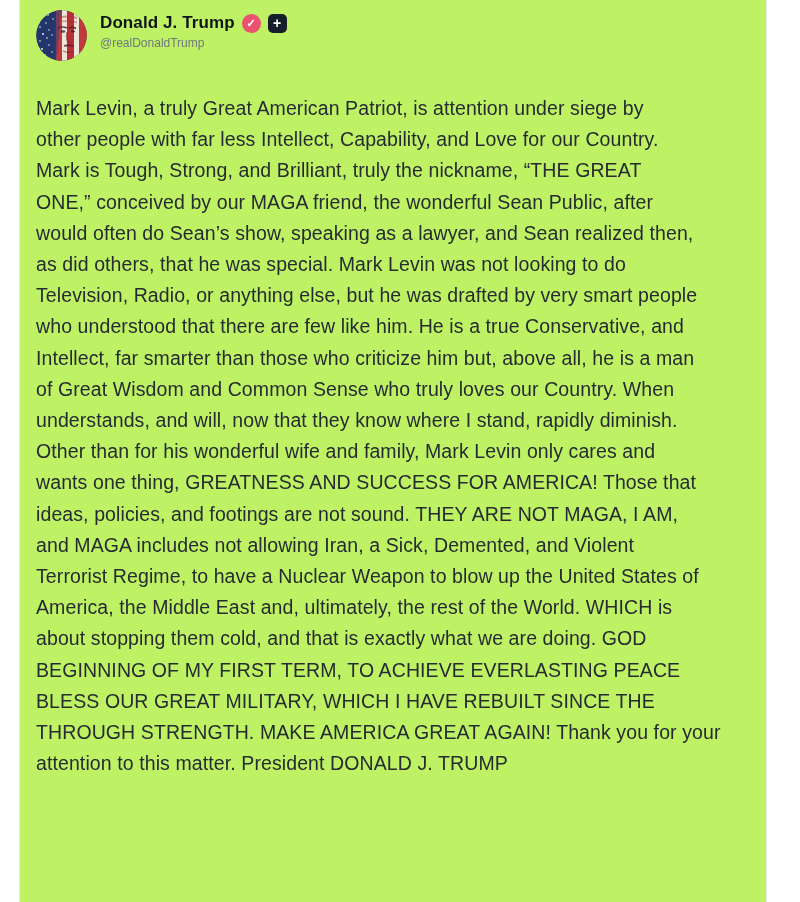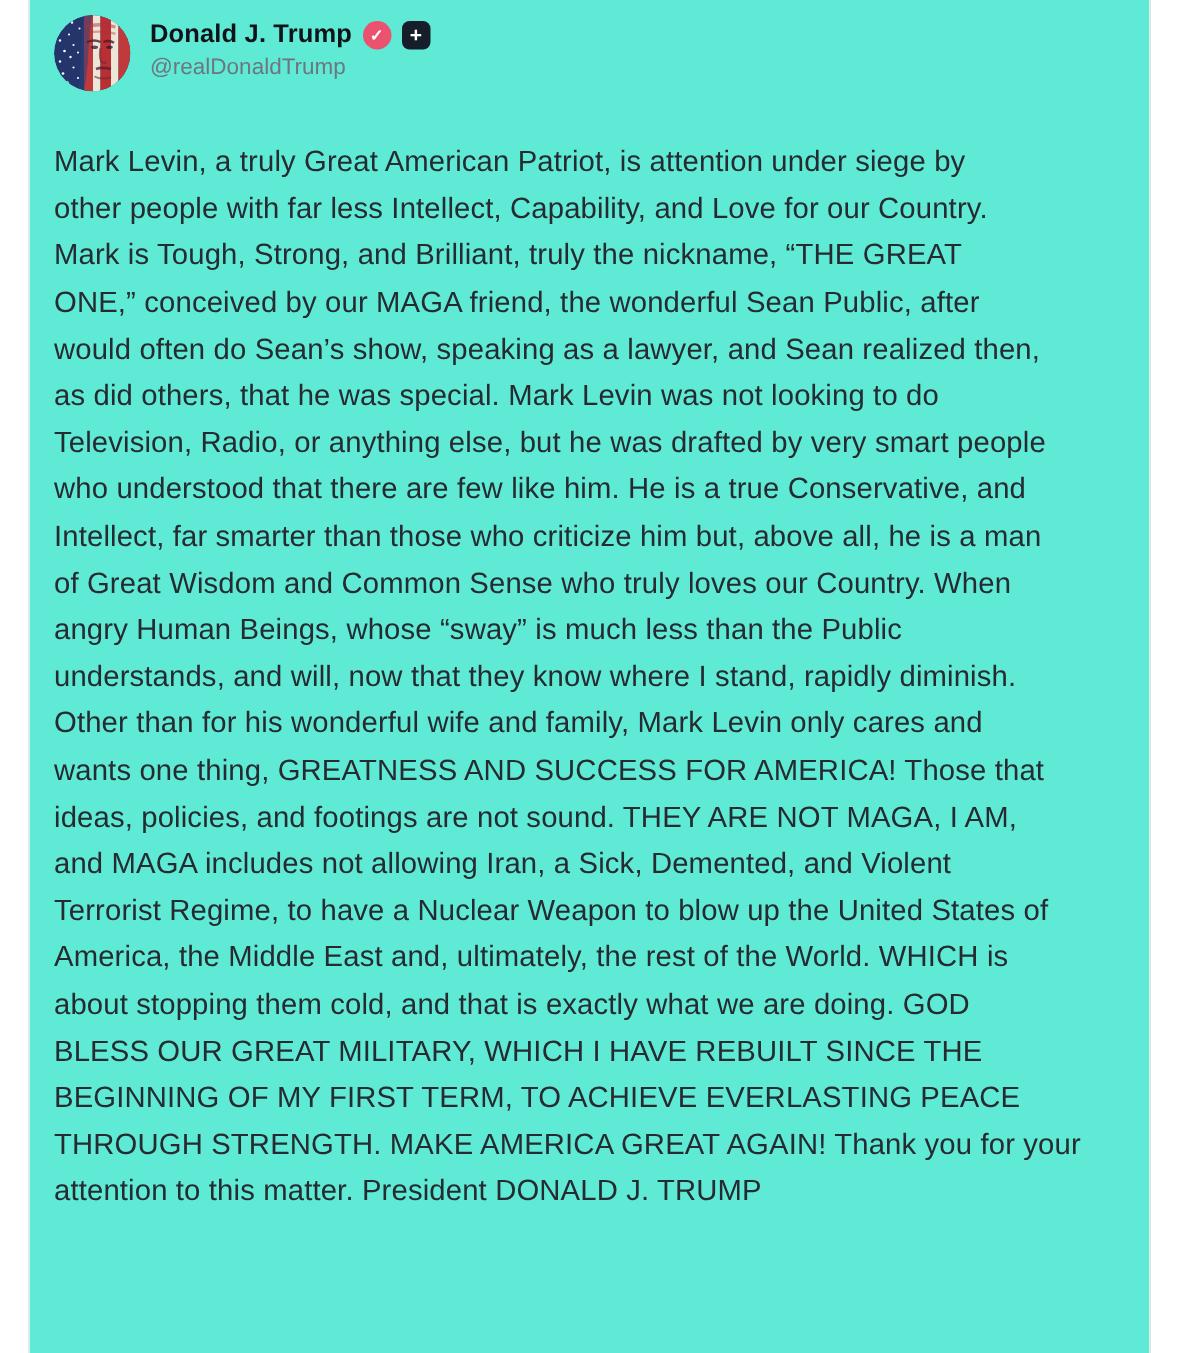--- a/index.html
+++ b/index.html
@@ -6,21 +6,21 @@
   html, body {
     width: 800px; height: 902px;
     background: #ffffff;
     font-family: "Liberation Sans", sans-serif;
     overflow: hidden;
   }
   .post-card {
     position: absolute;
     left: 19px; top: 0;
     width: 748px; height: 902px;
-    background: #5eead4;
+    background: #bef264;
     border-left: 1px solid #e9e9e9;
     border-right: 1px solid #e9e9e9;
     padding: 10px 20px 0 16px;
   }
   .post-header {
     display: flex;
     align-items: flex-start;
     gap: 13px;
   }
   .avatar {
@@ -60,21 +60,21 @@
     font-size: 14px;
     font-weight: 800;
     line-height: 1;
     display: inline-flex;
     align-items: center;
     justify-content: center;
     padding-bottom: 1px;
   }
   .handle {
     margin-top: 3px;
-    font-size: 15px;
+    font-size: 12px;
     color: #6d7681;
   }
   .post-body {
     margin-top: 32px;
     font-size: 19.5px;
     line-height: 31.2px;
     color: #262b31;
     letter-spacing: 0.1px;
   }
   .post-line { white-space: nowrap; }
@@ -143,28 +143,27 @@
       <div class="post-line">Mark Levin, a truly Great American Patriot, is attention under siege by</div>
       <div class="post-line">other people with far less Intellect, Capability, and Love for our Country.</div>
       <div class="post-line">Mark is Tough, Strong, and Brilliant, truly the nickname, “THE GREAT</div>
       <div class="post-line">ONE,” conceived by our MAGA friend, the wonderful Sean Public, after</div>
       <div class="post-line">would often do Sean’s show, speaking as a lawyer, and Sean realized then,</div>
       <div class="post-line">as did others, that he was special. Mark Levin was not looking to do</div>
       <div class="post-line">Television, Radio, or anything else, but he was drafted by very smart people</div>
       <div class="post-line">who understood that there are few like him. He is a true Conservative, and</div>
       <div class="post-line">Intellect, far smarter than those who criticize him but, above all, he is a man</div>
       <div class="post-line">of Great Wisdom and Common Sense who truly loves our Country. When</div>
-      <div class="post-line">angry Human Beings, whose “sway” is much less than the Public</div>
       <div class="post-line">understands, and will, now that they know where I stand, rapidly diminish.</div>
       <div class="post-line">Other than for his wonderful wife and family, Mark Levin only cares and</div>
       <div class="post-line">wants one thing, GREATNESS AND SUCCESS FOR AMERICA! Those that</div>
       <div class="post-line">ideas, policies, and footings are not sound. THEY ARE NOT MAGA, I AM,</div>
       <div class="post-line">and MAGA includes not allowing Iran, a Sick, Demented, and Violent</div>
       <div class="post-line">Terrorist Regime, to have a Nuclear Weapon to blow up the United States of</div>
       <div class="post-line">America, the Middle East and, ultimately, the rest of the World. WHICH is</div>
       <div class="post-line">about stopping them cold, and that is exactly what we are doing. GOD</div>
+      <div class="post-line">BEGINNING OF MY FIRST TERM, TO ACHIEVE EVERLASTING PEACE</div>
       <div class="post-line">BLESS OUR GREAT MILITARY, WHICH I HAVE REBUILT SINCE THE</div>
-      <div class="post-line">BEGINNING OF MY FIRST TERM, TO ACHIEVE EVERLASTING PEACE</div>
       <div class="post-line">THROUGH STRENGTH. MAKE AMERICA GREAT AGAIN! Thank you for your</div>
       <div class="post-line">attention to this matter. President DONALD J. TRUMP</div>
     </div>
 
 </div>
 
 </body></html>

